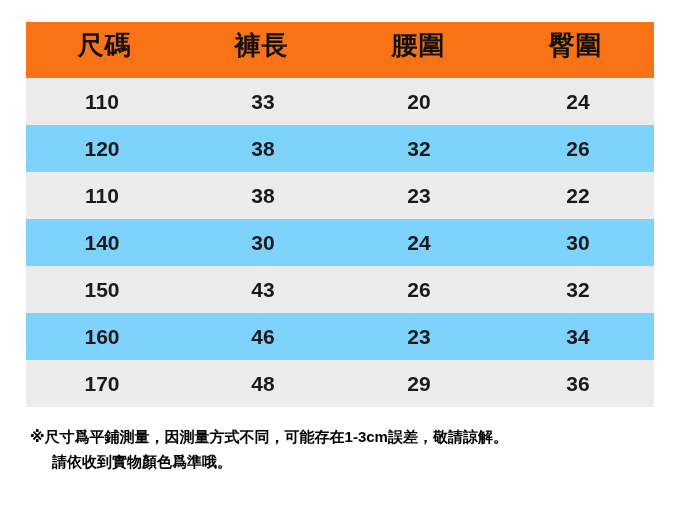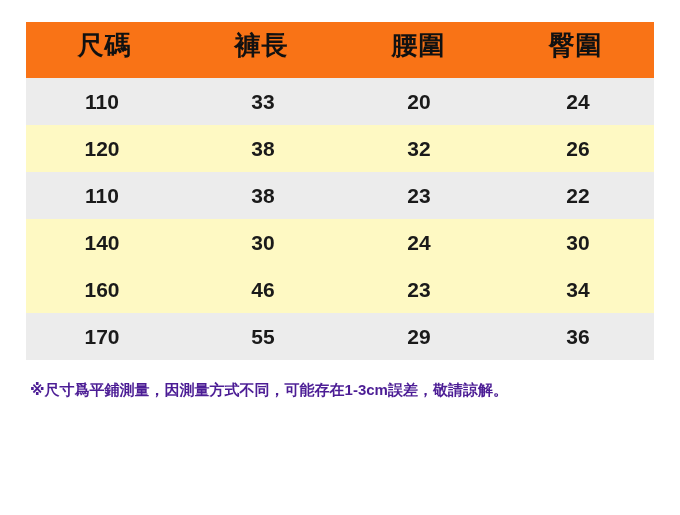--- a/index.html
+++ b/index.html
@@ -43,34 +43,34 @@
   }
   .size-table tbody td {
     height: 45px;
     font-size: 21px;
     color: #1a1a1a;
   }
   .size-table tbody tr.odd td {
     background: #ececec;
   }
   .size-table tbody tr.even td {
-    background: #fef9c3;
+    background: #7dd3fc;
   }
   
   .size-table tbody td.c0 { padding-right: 6px; }
   .size-table tbody td.c1 { padding-left: 4px; }
   .size-table tbody td.c2 { padding-left: 2px; }
   .size-table tbody td.c3 { padding-left: 6px; }
 
   .notes {
     margin: 18px auto 16px auto;
     width: 620px;
     font-size: 15px;
     line-height: 1.55;
-    color: #4c1d95;
+    color: #000000;
     font-weight: bold;
   }
   .notes p {
     margin: 0 0 2px 0;
   }
   .notes p.indent {
     padding-left: 22px;
   }
   .edge-top,
   .edge-bottom {
@@ -115,32 +115,39 @@
         <td class="c1">38</td>
         <td class="c2">23</td>
         <td class="c3">22</td>
       </tr>
       <tr class="even">
         <td class="c0">140</td>
         <td class="c1">30</td>
         <td class="c2">24</td>
         <td class="c3">30</td>
       </tr>
+      <tr class="odd">
+        <td class="c0">150</td>
+        <td class="c1">43</td>
+        <td class="c2">26</td>
+        <td class="c3">32</td>
+      </tr>
       <tr class="even">
         <td class="c0">160</td>
         <td class="c1">46</td>
         <td class="c2">23</td>
         <td class="c3">34</td>
       </tr>
       <tr class="odd">
         <td class="c0">170</td>
-        <td class="c1">55</td>
+        <td class="c1">48</td>
         <td class="c2">29</td>
         <td class="c3">36</td>
       </tr>
     </tbody>
   </table>
 
   <div class="notes">
     <p>※尺寸爲平鋪測量，因測量方式不同，可能存在1-3cm誤差，敬請諒解。</p>
+    <p class="indent">請依收到實物顏色爲準哦。</p>
   </div>
 
 </div>
 
 </body></html>

